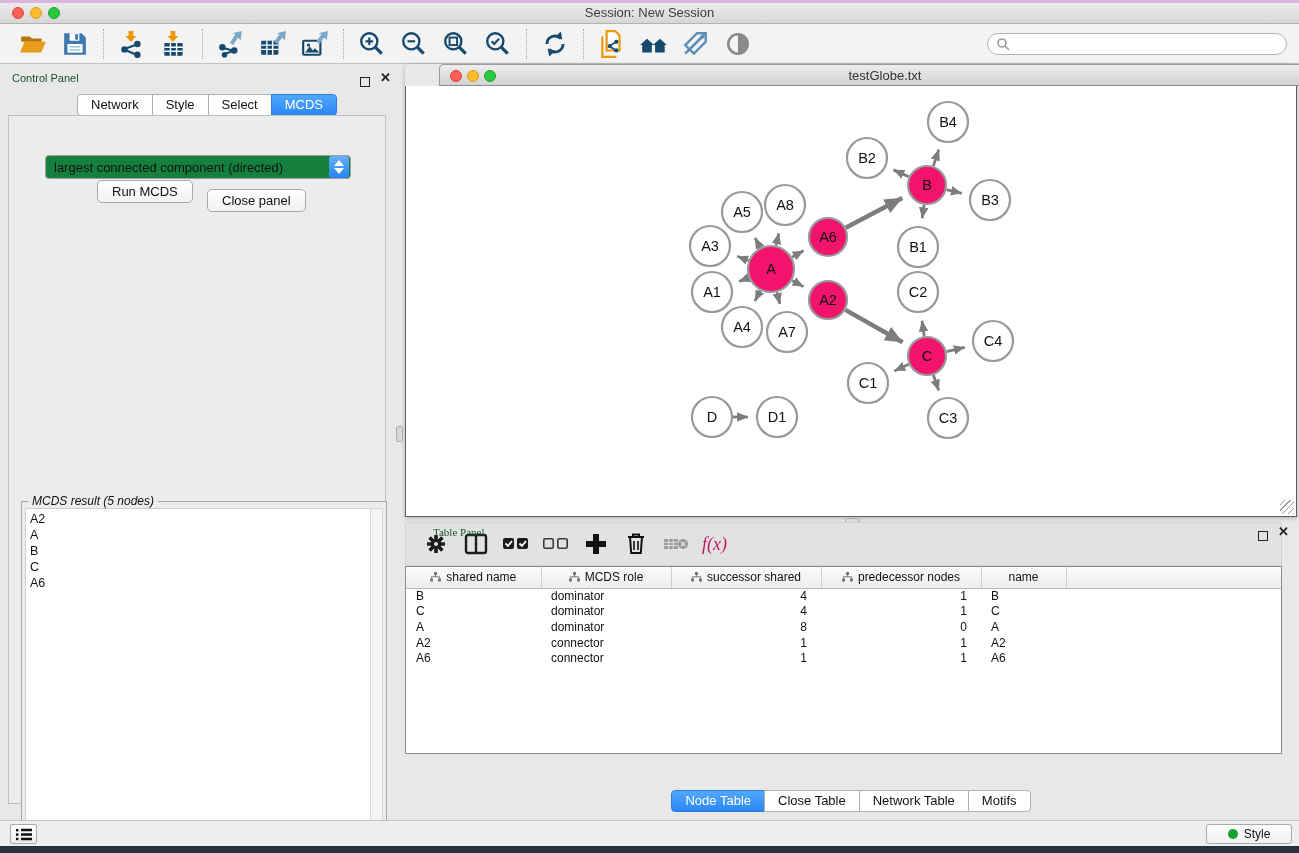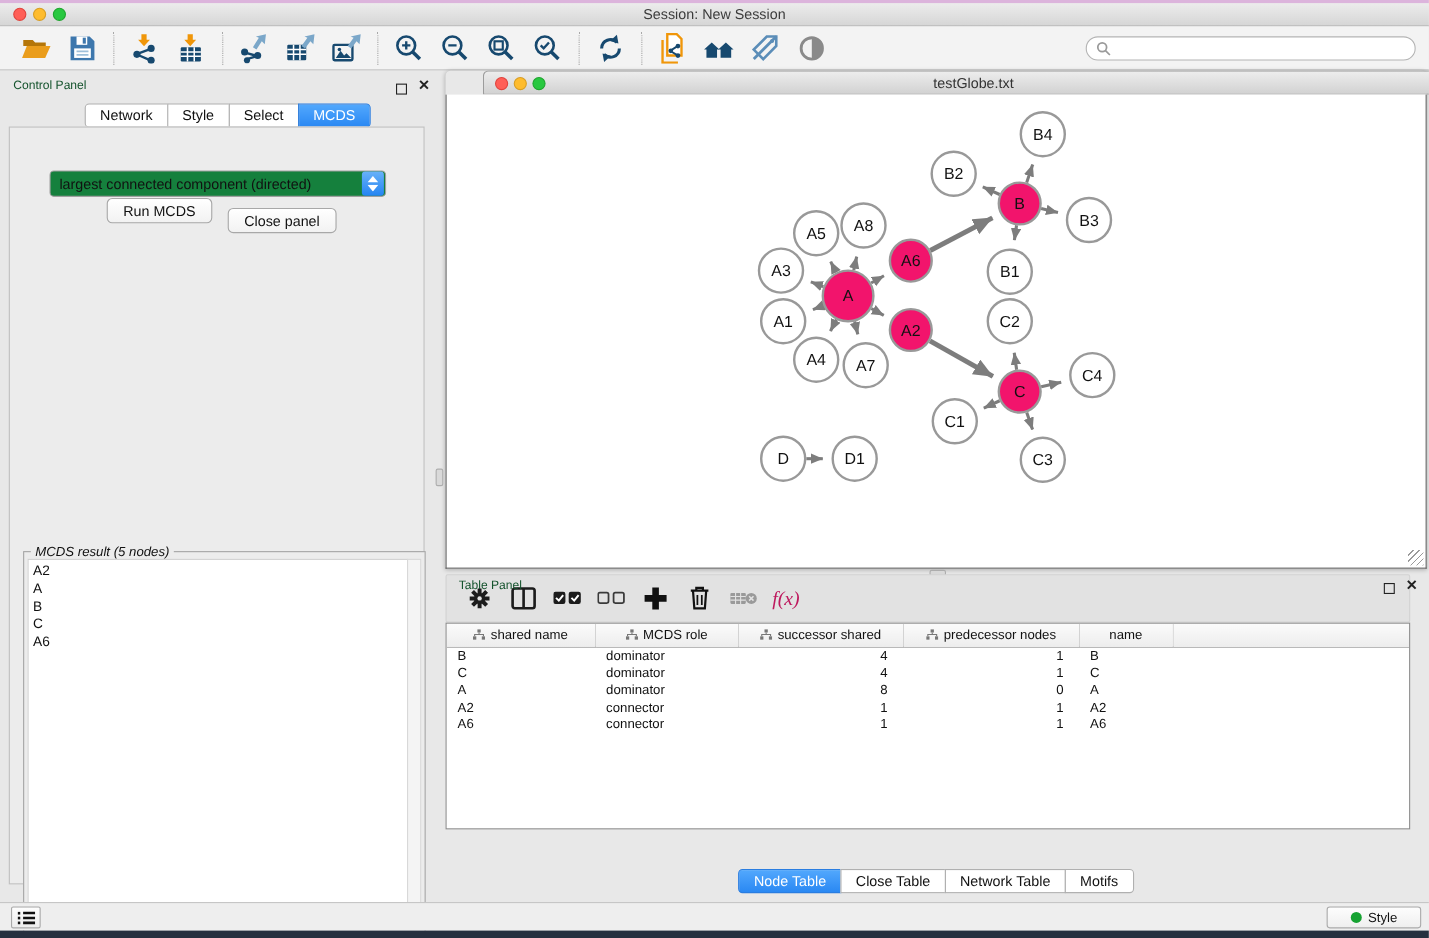--- a/index.html
+++ b/index.html
@@ -391,21 +391,21 @@
           </g>
         </g>
     </svg>
     <div id="resize-grip" class="abs"></div>
   </div>
 </div>
 <div id="h-splitter" class="abs spl-thumb"></div>
 <div id="v-splitter" class="abs spl-thumb"></div>
 
 <div id="table-panel" class="abs">
-  <div class="abs panel-head" style="left:12px;top:4px;">Table Panel</div>
+  <div class="abs panel-head" style="left:28px;top:4px;font-family:Liberation Serif, serif;">Table Panel</div>
   <span class="abs" style="left:853px;top:5px;"><span class="float-box"></span></span>
   <span class="abs panel-ctl" style="left:873px;top:4px;font-weight:bold;font-size:13px;">✕</span>
 
   <div id="tp-toolbar">
     <span class="tp-icon">
       <svg width="22" height="22" viewBox="0 0 22 22">
           <path stroke="#1c1c1c" stroke-width="3.6" d="M11 2v5M11 15v5M2 11h5M15 11h5M4.6 4.6l3.6 3.6M13.8 13.8l3.6 3.6M17.4 4.6l-3.6 3.6M8.2 13.8l-3.6 3.6"></path>
           <circle cx="11" cy="11" r="5" fill="#1c1c1c"></circle>
           <circle cx="11" cy="11" r="2" fill="#e2e2e2"></circle>
         </svg>

